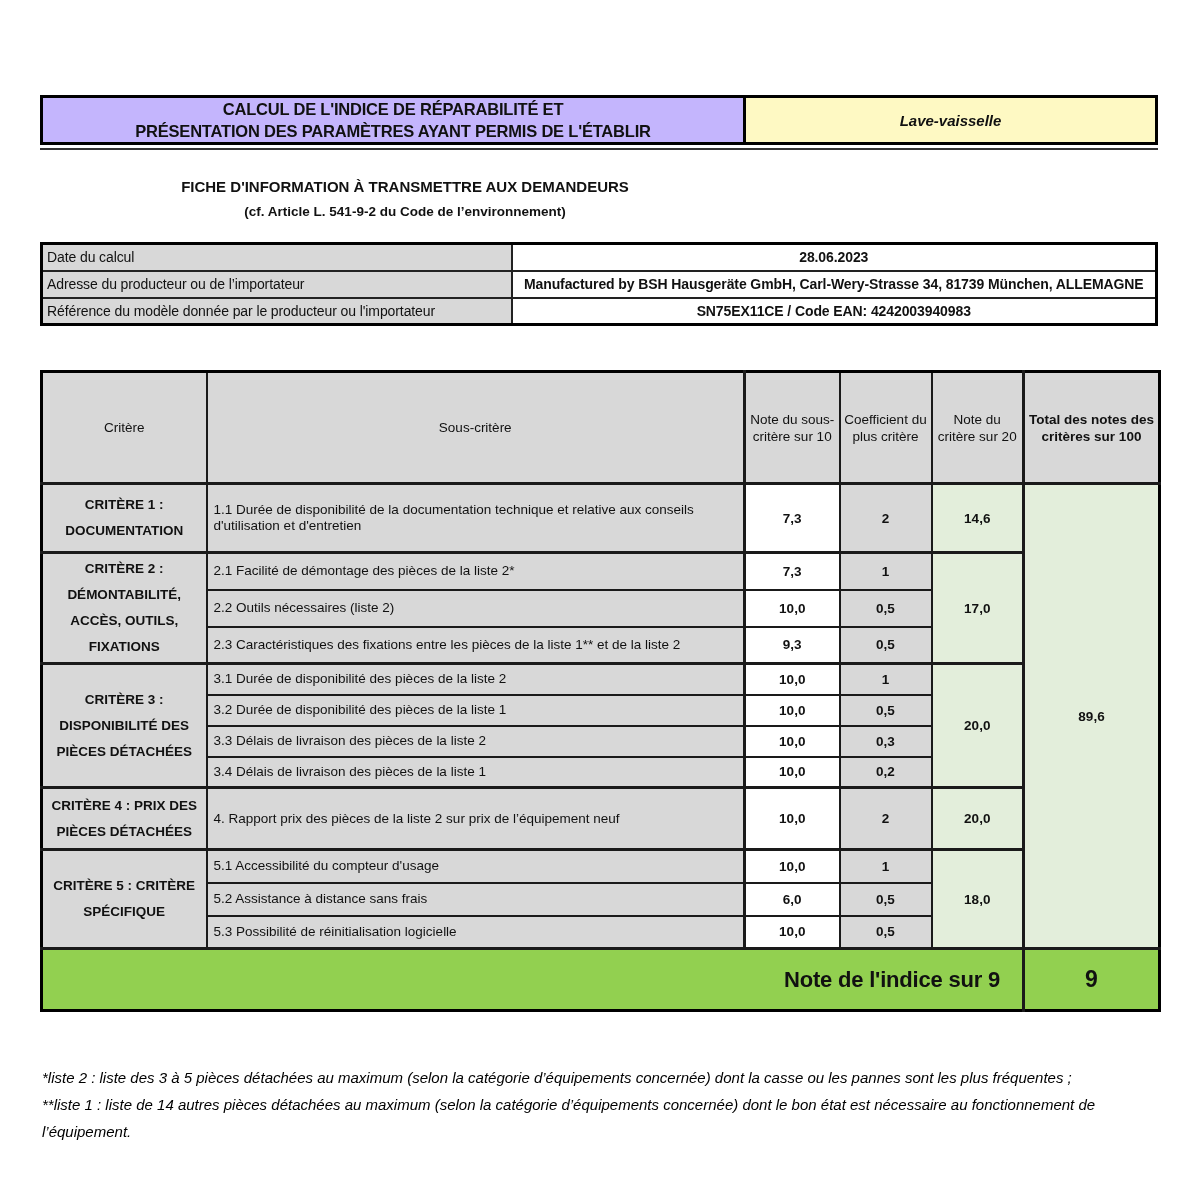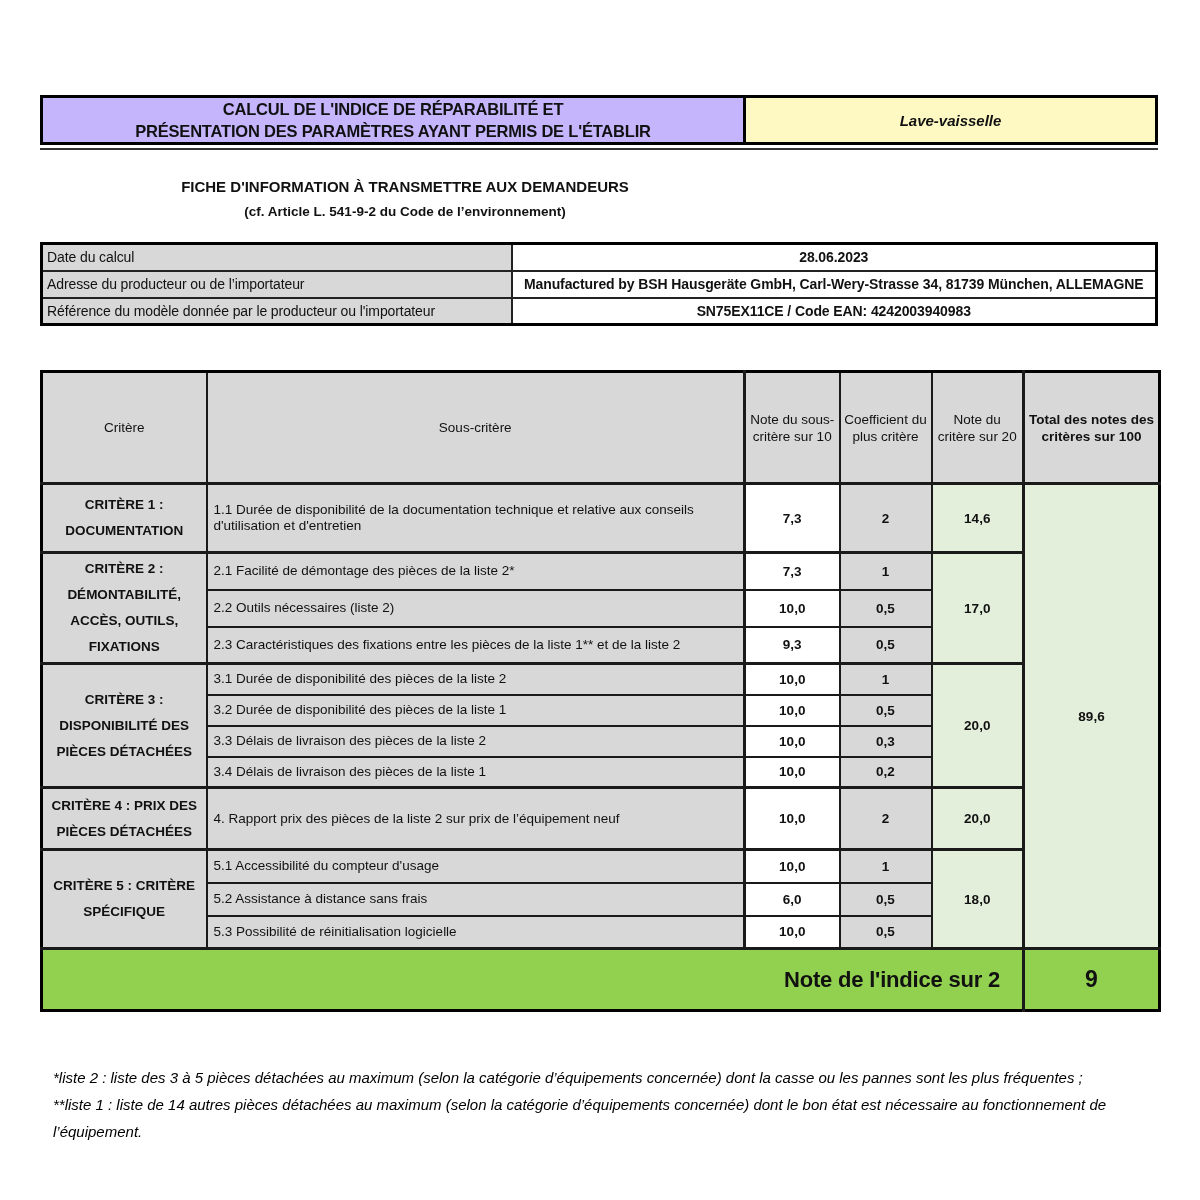--- a/index.html
+++ b/index.html
@@ -80,21 +80,21 @@
   tr.green-row td.g-label{
     text-align:right;font-size:22px;font-weight:bold;padding-right:22px;letter-spacing:-0.2px;
   }
   tr.green-row td.g-value{
     text-align:center;font-size:23px;font-weight:bold;border-left-width:3px;
   }
 
   
   .footnotes{
     position:absolute;left:42px;top:1064px;width:1118px;
-    font-size:15px;font-style:italic;line-height:27px;color:#000;margin-left:11px;
+    font-size:15px;font-style:italic;line-height:27px;color:#000;
   }
 </style>
 </head>
 <body>
 
 <div class="page">
 
   <div class="title-banner">
     <div class="title-left">
       <div>CALCUL DE L'INDICE DE RÉPARABILITÉ ET</div>
@@ -215,21 +215,21 @@
         <td class="c-n10">6,0</td>
         <td class="c-coef">0,5</td>
       </tr>
       <tr class="r37">
         <td class="c-sub">5.3 Possibilité de réinitialisation logicielle</td>
         <td class="c-n10">10,0</td>
         <td class="c-coef">0,5</td>
       </tr>
 
       <tr class="green-row">
-        <td class="g-label" colspan="5">Note de l'indice sur 2</td>
+        <td class="g-label" colspan="5">Note de l'indice sur 9</td>
         <td class="g-value">9</td>
       </tr>
     </tbody>
   </table>
 
   <div class="footnotes">
     <div>*liste 2 : liste des 3 à 5 pièces détachées au maximum (selon la catégorie d’équipements concernée) dont la casse ou les pannes sont les plus fréquentes ;</div>
     <div>**liste 1 : liste de 14 autres pièces détachées au maximum (selon la catégorie d’équipements concernée) dont le bon état est nécessaire au fonctionnement de l’équipement.</div>
   </div>
 

